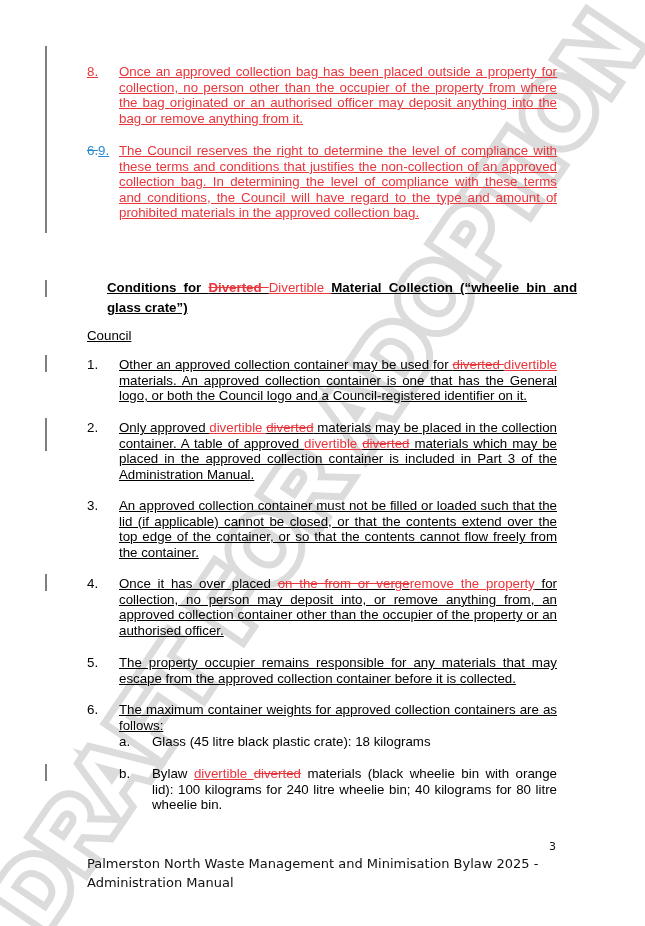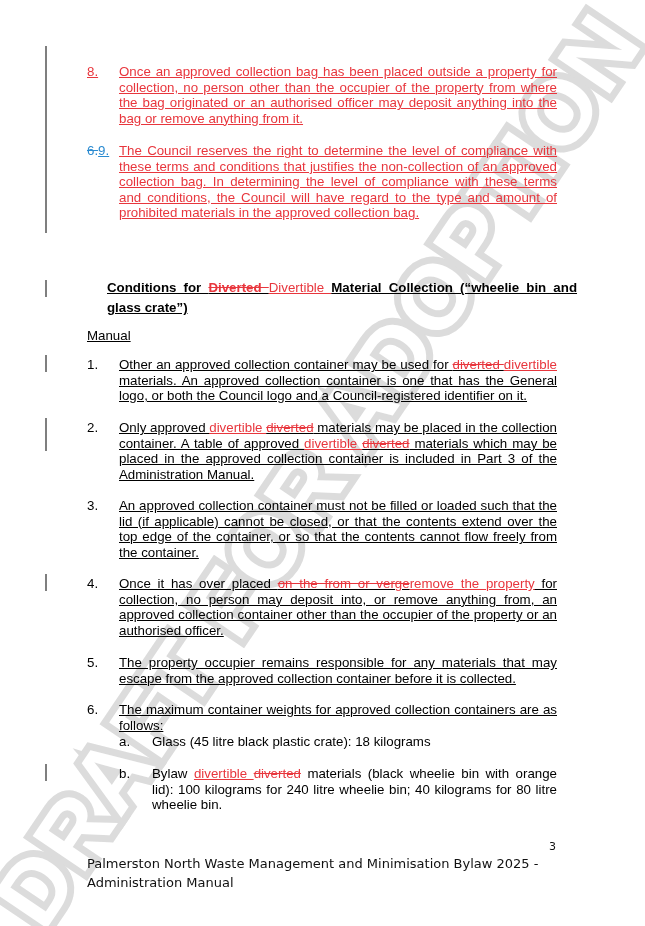--- a/index.html
+++ b/index.html
@@ -60,21 +60,21 @@
 
   <div class="item" style="top:143px;">
     <span class="num"><span class="numdel">6.</span><span class="numins">9.</span></span>
     <div class="txt ins">The Council reserves the right to determine the level of compliance with these terms and conditions that justifies the non-collection of an approved collection bag.  In determining the level of compliance with these terms and conditions, the Council will have regard to the type and amount of prohibited materials in the approved collection bag.</div>
   </div>
 
   <div class="heading" style="top:278px;margin-left:20px;">
     <span>Conditions for </span><span class="del" style="font-weight:bold;">Diverted </span><span class="ins" style="font-weight:normal;">Divertible </span><span>Material Collection (“wheelie bin and glass crate”)</span>
   </div>
 
-  <div class="subheading" style="top:328px;">Manual</div>
+  <div class="subheading" style="top:328px;">Council</div>
 
   <div class="item" style="top:357px;">
     <span class="num">1.</span>
     <div class="txt"><span>Other an approved collection container may be used for </span><span class="del">diverted </span><span class="ins">divertible</span><span> materials.  An approved collection container is one that has the General logo, or both the Council logo and a Council-registered identifier on it.</span></div>
   </div>
 
   <div class="item" style="top:420px;">
     <span class="num">2.</span>
     <div class="txt"><span>Only approved </span><span class="ins">divertible </span><span class="del">diverted</span><span> materials may be placed in the collection container.  A table of approved </span><span class="ins">divertible </span><span class="del">diverted</span><span> materials which may be placed in the approved collection container is included in Part 3 of the Administration Manual.</span></div>
   </div>

